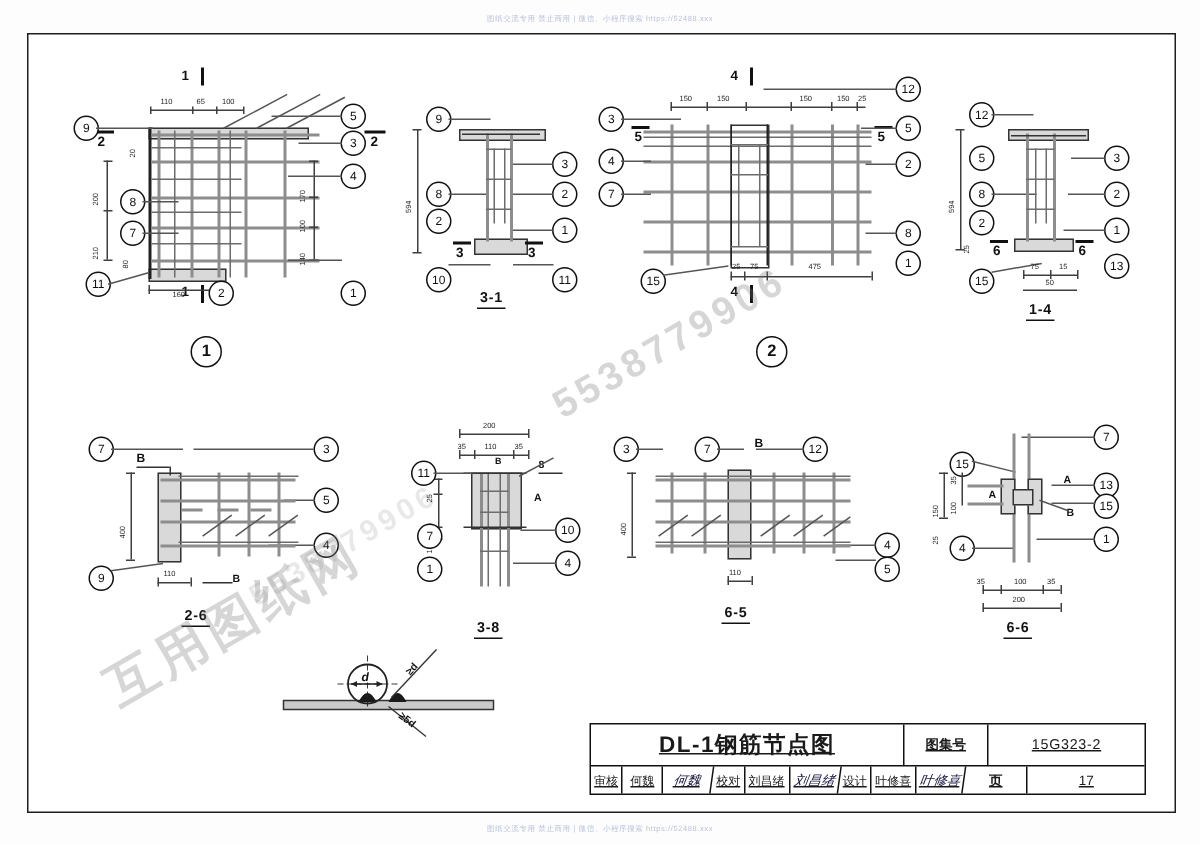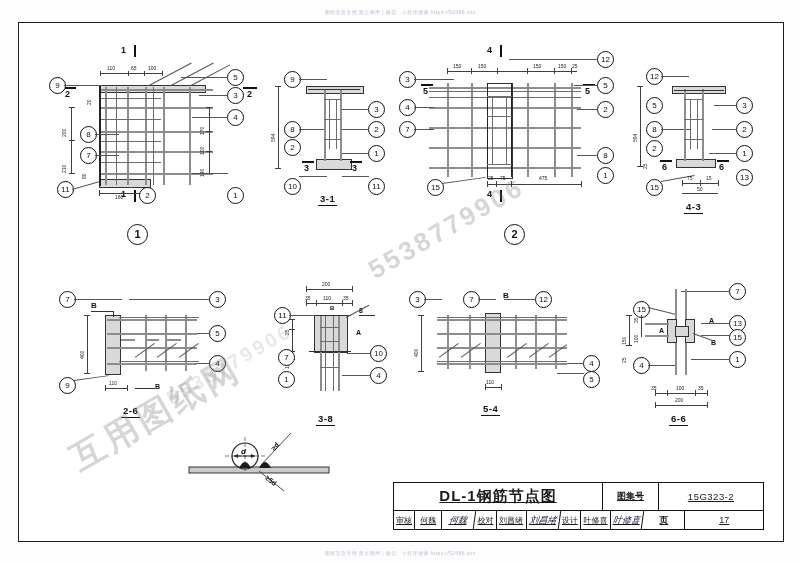--- a/index.html
+++ b/index.html
@@ -330,21 +330,21 @@
 
       <div class="ln h" style="left:48px;top:142px;width:36px;"></div>
       <div class="ln v" style="left:48px;top:139px;height:6px;"></div>
       <div class="ln v" style="left:66px;top:139px;height:6px;"></div>
       <div class="ln v" style="left:84px;top:139px;height:6px;"></div>
       <div class="dim" style="left:53px;top:134px;">75</div>
       <div class="dim" style="left:72px;top:134px;">15</div>
       <div class="ln h" style="left:48px;top:152px;width:36px;"></div>
       <div class="dim" style="left:63px;top:145px;">50</div>
 
-      <div class="cap" style="left:50px;top:160px;">4-3</div>
+      <div class="cap" style="left:50px;top:160px;">1-4</div>
     </div>
 
     <div class="panel" style="left:30px;top:250px;width:190px;height:155px;">
       <div class="ctag" style="left:10px;top:18px;">7</div>
       <div class="leader" style="left:25px;top:26px;width:48px;"></div>
       <div class="ctag" style="left:160px;top:18px;">3</div>
       <div class="leader" style="left:80px;top:26px;width:80px;"></div>
       <div class="ctag" style="left:160px;top:52px;">5</div>
       <div class="leader" style="left:140px;top:60px;width:21px;"></div>
       <div class="ctag" style="left:160px;top:82px;">4</div>
@@ -479,21 +479,21 @@
       <div class="ln v" style="left:14px;top:42px;height:56px;"></div>
       <div class="ln h" style="left:11px;top:42px;width:6px;"></div>
       <div class="ln h" style="left:11px;top:98px;width:6px;"></div>
       <div class="dim v" style="left:12px;top:78px;">400</div>
 
       <div class="ln h" style="left:78px;top:114px;width:16px;"></div>
       <div class="ln v" style="left:78px;top:111px;height:6px;"></div>
       <div class="ln v" style="left:94px;top:111px;height:6px;"></div>
       <div class="dim" style="left:79px;top:106px;">110</div>
 
-      <div class="cap" style="left:74px;top:130px;">5-4</div>
+      <div class="cap" style="left:74px;top:130px;">6-5</div>
     </div>
 
     <div class="panel" style="left:600px;top:248px;width:150px;height:165px;">
       <div class="ctag" style="left:110px;top:12px;">7</div>
       <div class="leader" style="left:62px;top:20px;width:49px;"></div>
       <div class="ctag" style="left:14px;top:30px;">15</div>
       <div class="leader" style="left:29px;top:36px;width:30px;transform:rotate(14deg);"></div>
       <div class="ctag" style="left:110px;top:44px;">13</div>
       <div class="leader" style="left:82px;top:52px;width:29px;"></div>
       <div class="ctag" style="left:110px;top:58px;">15</div>

